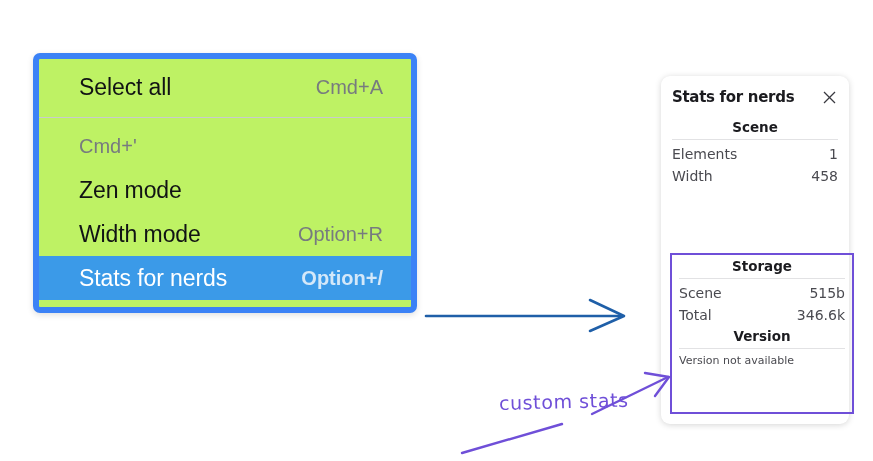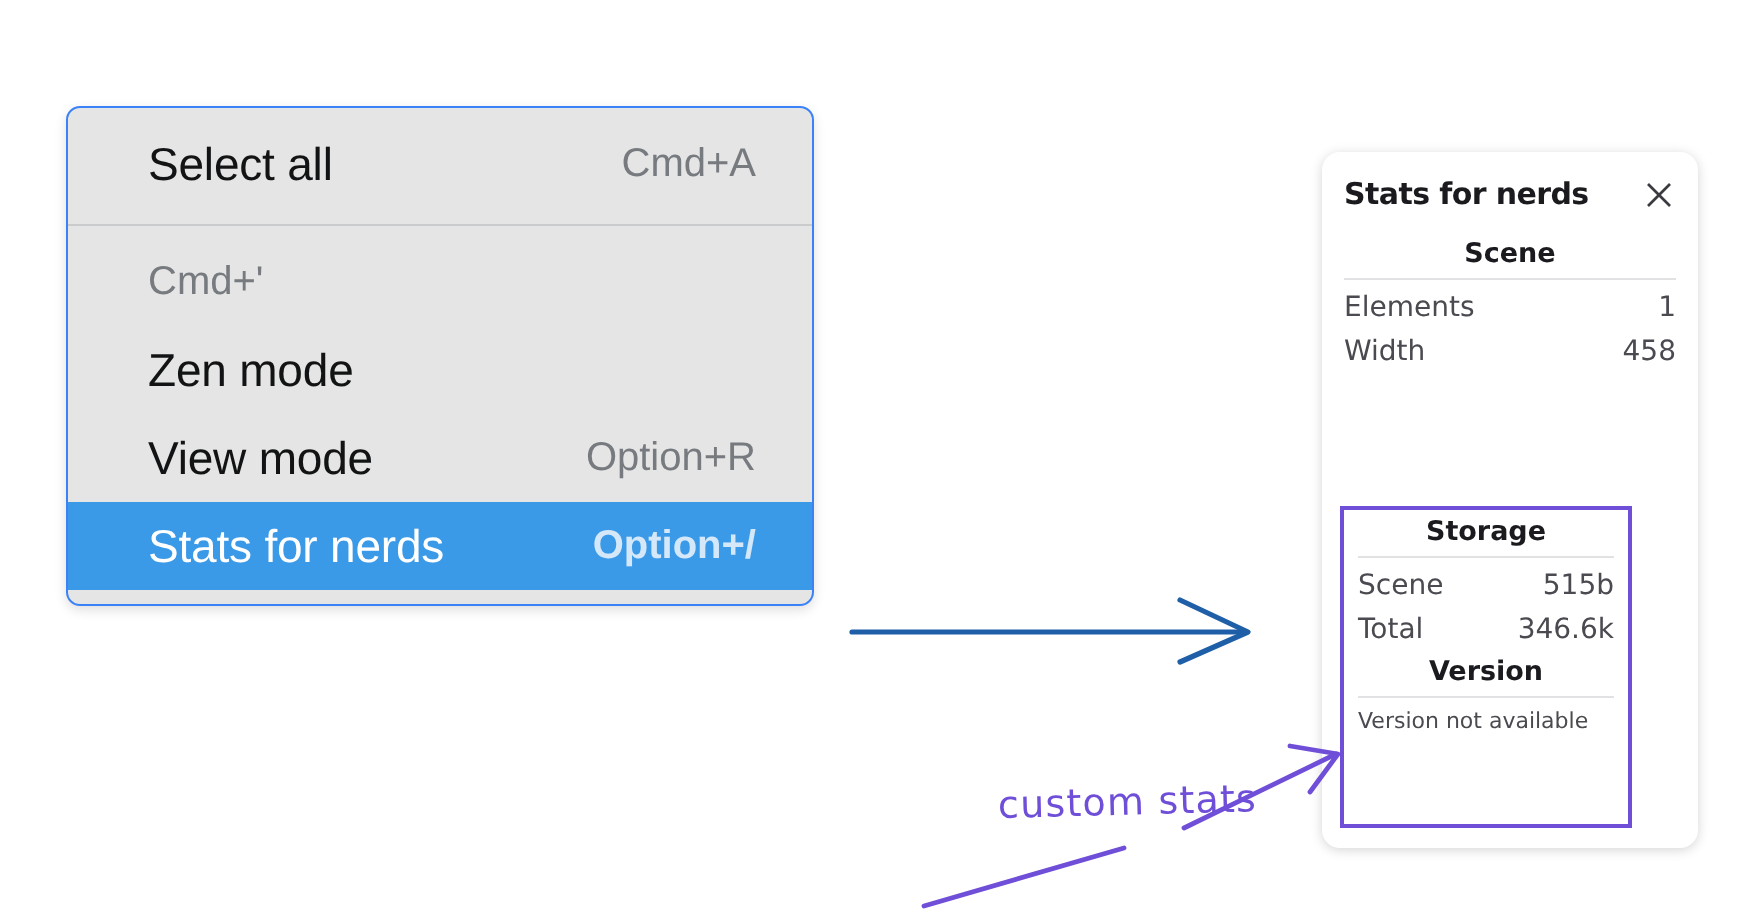--- a/index.html
+++ b/index.html
@@ -15,22 +15,22 @@
     font-family: "Liberation Sans", sans-serif;
     -webkit-font-smoothing: antialiased;
   }
 
   
   #context-menu {
     position: absolute;
     left: 33px;
     top: 53px;
     width: 372px;
-    background: #e5e5e5;
-    border: 1px solid #3b82f6;
+    background: #bef264;
+    border: 6px solid #3b82f6;
     border-radius: 7px;
     box-shadow: 0 2px 6px rgba(0,0,0,0.13);
     overflow: hidden;
   }
   .menu-group { padding: 6px 0 7px 0; }
   .menu-group.group-top { padding-bottom: 8px; }
   .menu-separator {
     height: 1px;
     background: #c9cbcd;
     margin: 0;
@@ -120,21 +120,21 @@
     color: #4a4a50;
     padding: 2px 0;
     white-space: nowrap;
   }
 
   
   #custom-stats-block {
     position: absolute;
     left: 9px;
     top: 177px;
-    width: 146px;
+    width: 184px;
     height: 161px;
     box-sizing: border-box;
     border: 2.5px solid #6f4fd8;
     padding: 2px 7px 0 7px;
   }
 
   
   #annotation-layer {
     position: absolute;
     left: 0; top: 0;
@@ -169,21 +169,21 @@
   <div class="menu-separator"></div>
 
   <div class="menu-group">
     <div class="menu-item">
       <span class="mi-shortcut">Cmd+'</span>
     </div>
     <div class="menu-item">
       <span class="mi-label">Zen mode</span>
     </div>
     <div class="menu-item">
-      <span class="mi-label">View mode</span>
+      <span class="mi-label">Width mode</span>
       <span class="mi-shortcut">Option+R</span>
     </div>
     <div class="menu-item selected">
       <span class="mi-label">Stats for nerds</span>
       <span class="mi-shortcut">Option+/</span>
     </div>
   </div>
 
 </div>
 

